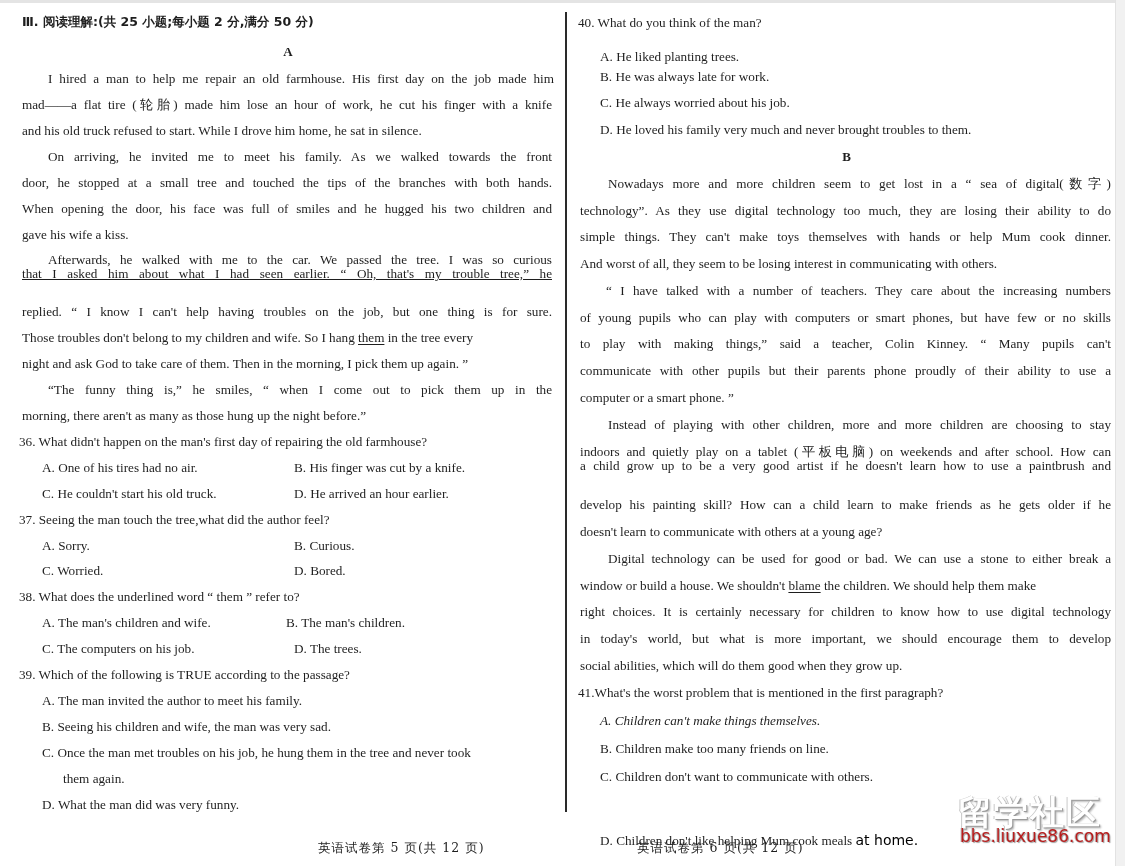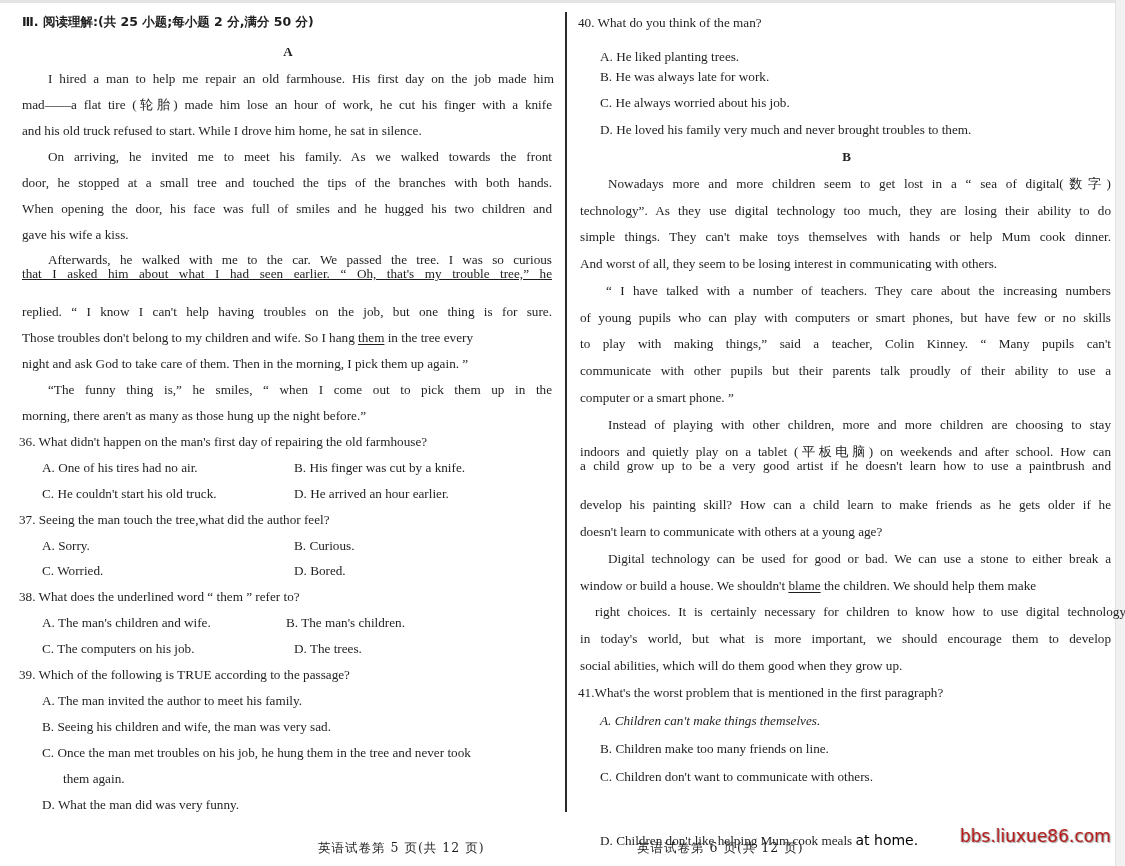--- a/index.html
+++ b/index.html
@@ -110,42 +110,43 @@
   <div class="line passage-letter" style="left:0;top:149px;width:533px;">B</div>
 
   <div>
     <div class="line just" style="left:28px;top:176px;width:503px;">Nowadays more and more children seem to get lost in a “ sea of digital(数字)</div>
     <div class="line just" style="left:0;top:203px;width:531px;">technology”. As they use digital technology too much, they are losing their ability to do</div>
     <div class="line just" style="left:0;top:229px;width:531px;">simple things. They can't make toys themselves with hands or help Mum cook dinner.</div>
     <div class="line" style="left:0;top:256px;">And worst of all, they seem to be losing interest in communicating with others.</div>
     <div class="line just" style="left:26px;top:283px;width:505px;">“ I have talked with a number of teachers. They care about the increasing numbers</div>
     <div class="line just" style="left:0;top:310px;width:531px;">of young pupils who can play with computers or smart phones, but have few or no skills</div>
     <div class="line just" style="left:0;top:336px;width:531px;">to play with making things,” said a teacher, Colin Kinney. “ Many pupils can't</div>
-    <div class="line just" style="left:0;top:363px;width:531px;">communicate with other pupils but their parents talk proudly of their ability to use a</div>
+    <div class="line just" style="left:0;top:363px;width:531px;">communicate with other pupils but their parents phone proudly of their ability to use a</div>
     <div class="line" style="left:0;top:390px;">computer or a smart phone. ”</div>
     <div class="line just" style="left:28px;top:417px;width:503px;">Instead of playing with other children, more and more children are choosing to stay</div>
     <div class="line just" style="left:0;top:444px;width:531px;">indoors and quietly play on a tablet (平板电脑) on weekends and after school. How can</div>
     <div class="line just" style="left:0;top:458px;width:531px;">a child grow up to be a very good artist if he doesn't learn how to use a paintbrush and</div>
     <div class="line just" style="left:0;top:497px;width:531px;">develop his painting skill? How can a child learn to make friends as he gets older if he</div>
     <div class="line" style="left:0;top:524px;">doesn't learn to communicate with others at a young age?</div>
     <div class="line just" style="left:28px;top:551px;width:503px;">Digital technology can be used for good or bad. We can use a stone to either break a</div>
     <div class="line" style="left:0;top:578px;width:531px;">
       <span>window or build a house. We shouldn't </span><span class="u">blame</span><span> the children. We should help them make</span>
     </div>
-    <div class="line just" style="left:15px;top:604px;width:531px;">right choices. It is certainly necessary for children to know how to use digital technology</div>
+    <div class="line just" style="left:0;top:604px;width:531px;">right choices. It is certainly necessary for children to know how to use digital technology</div>
     <div class="line just" style="left:0;top:631px;width:531px;">in today's world, but what is more important, we should encourage them to develop</div>
     <div class="line" style="left:0;top:658px;">social abilities, which will do them good when they grow up.</div>
   </div>
 
   <div>
     <div class="line" style="left:-2px;top:685px;"><span>41.</span><span>What's the worst problem that is mentioned in the first paragraph?</span></div>
     <div class="line" style="left:20px;top:713px;font-style:italic;"><span>A.</span> <span>Children can't make things themselves.</span></div>
     <div class="line" style="left:20px;top:741px;"><span>B.</span> <span>Children make too many friends on line.</span></div>
     <div class="line" style="left:20px;top:769px;"><span>C.</span> <span>Children don't want to communicate with others.</span></div>
     <div class="line" style="left:20px;top:832px;"><span>D.</span> <span>Children don't like helping Mum cook meals</span> <span class="sans-overlay">at home.</span></div>
   </div>
 </div>
 
 <div class="footer" style="left:637px;top:840px;">英语试卷第 6 页(共 12 页)</div>
 
 <div class="watermark">
+  <div class="wm-big">留学社区</div>
   <div class="wm-small">bbs.liuxue86.com</div>
 </div>
 
 </body></html>

